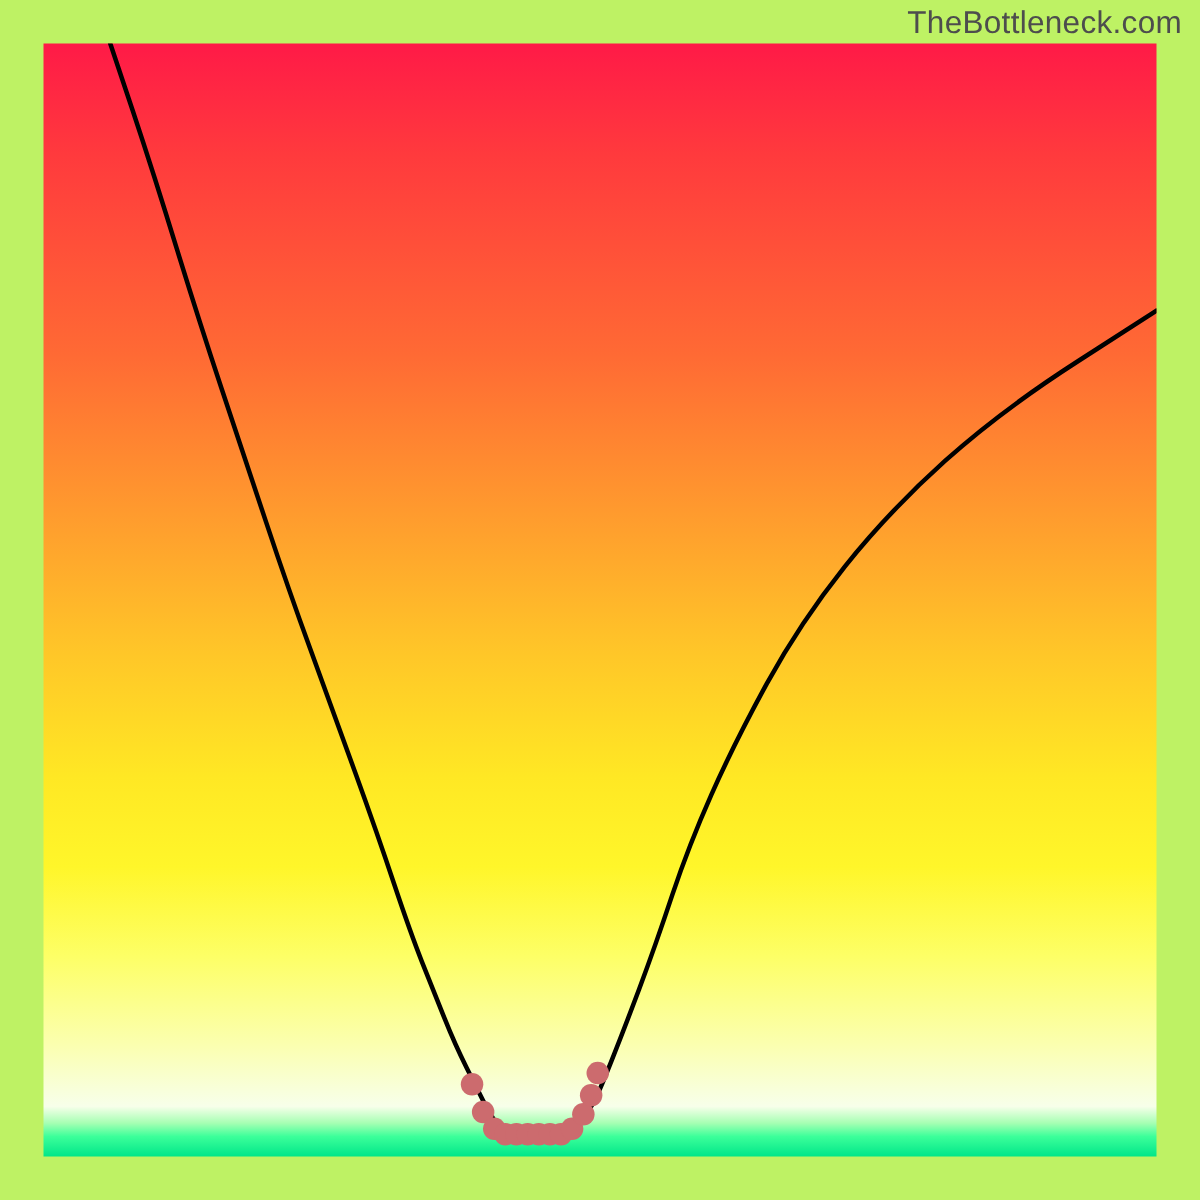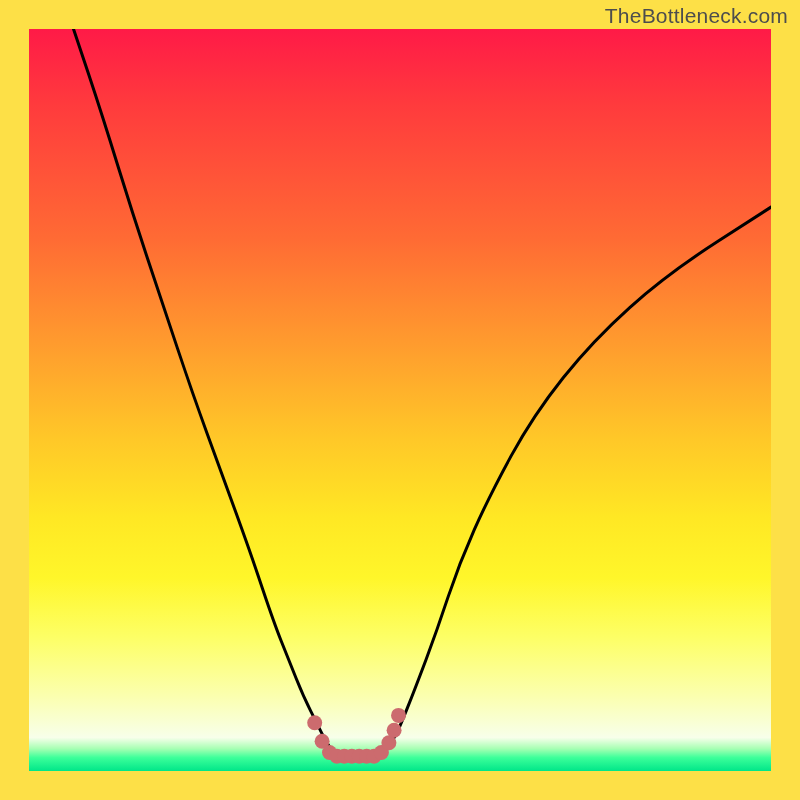--- a/index.html
+++ b/index.html
@@ -10,21 +10,21 @@
     background: #000;
     overflow: hidden;
     font-family: Arial, Helvetica, sans-serif;
   }
   .frame {
     position: absolute;
     left: 0;
     top: 0;
     width: 800px;
     height: 800px;
-    background: #fde047;
+    background: #bef264;
   }
   .plot {
     position: absolute;
     left: 29px;
     top: 29px;
     width: 742px;
     height: 742px;
     
     background: linear-gradient(
       to bottom,

